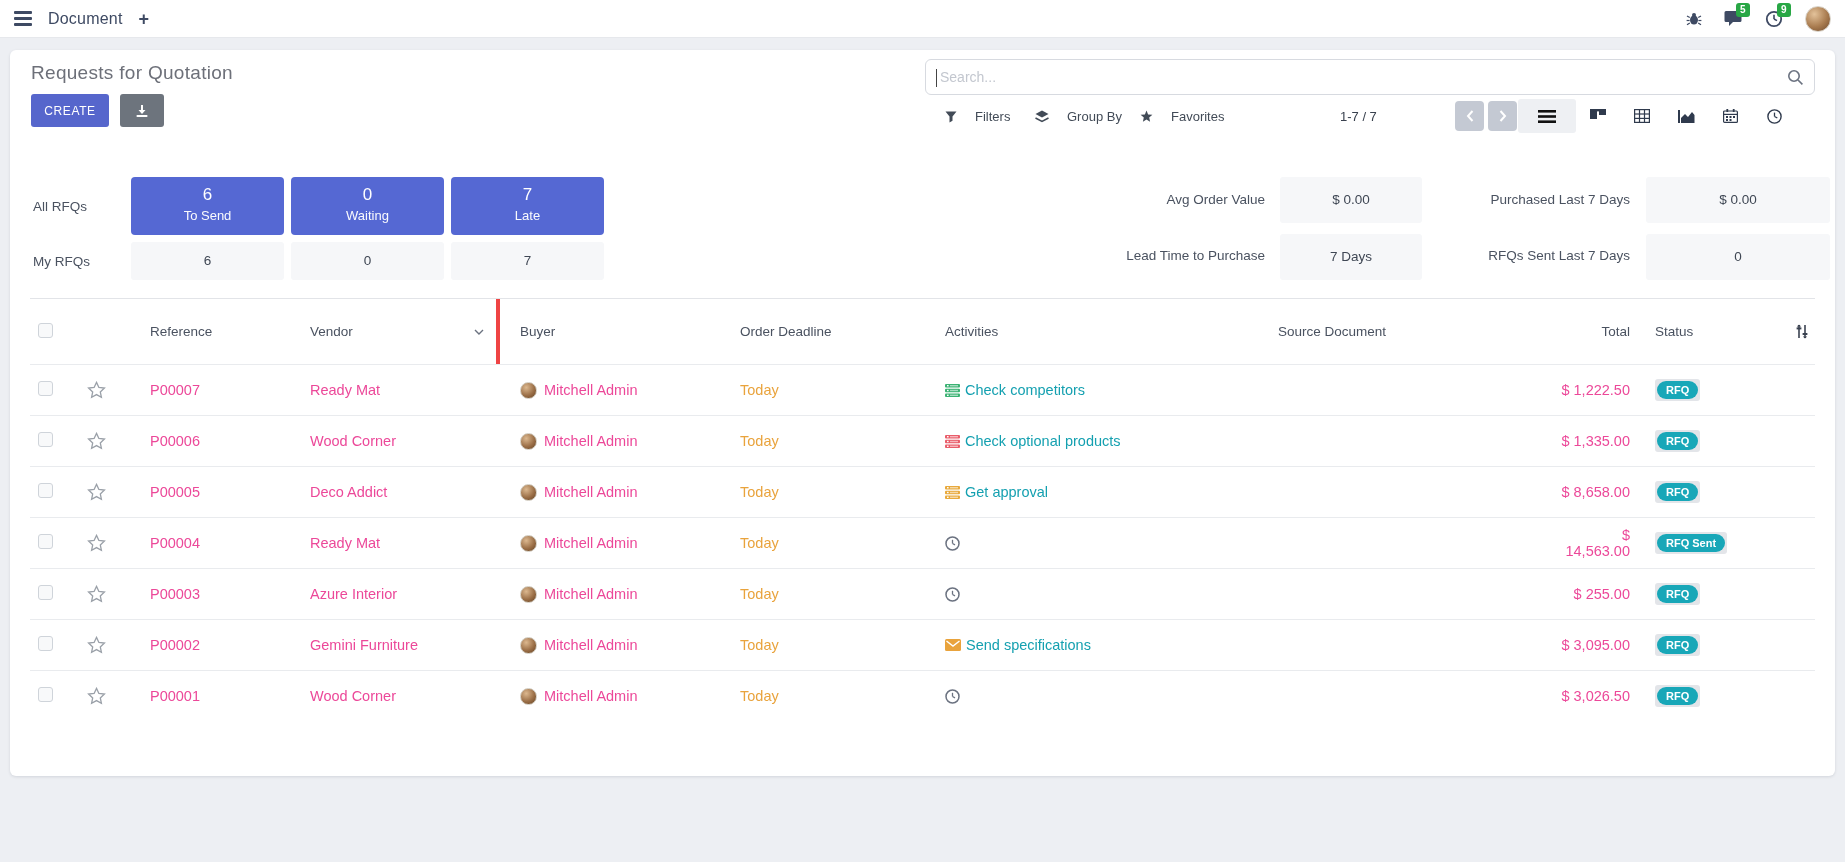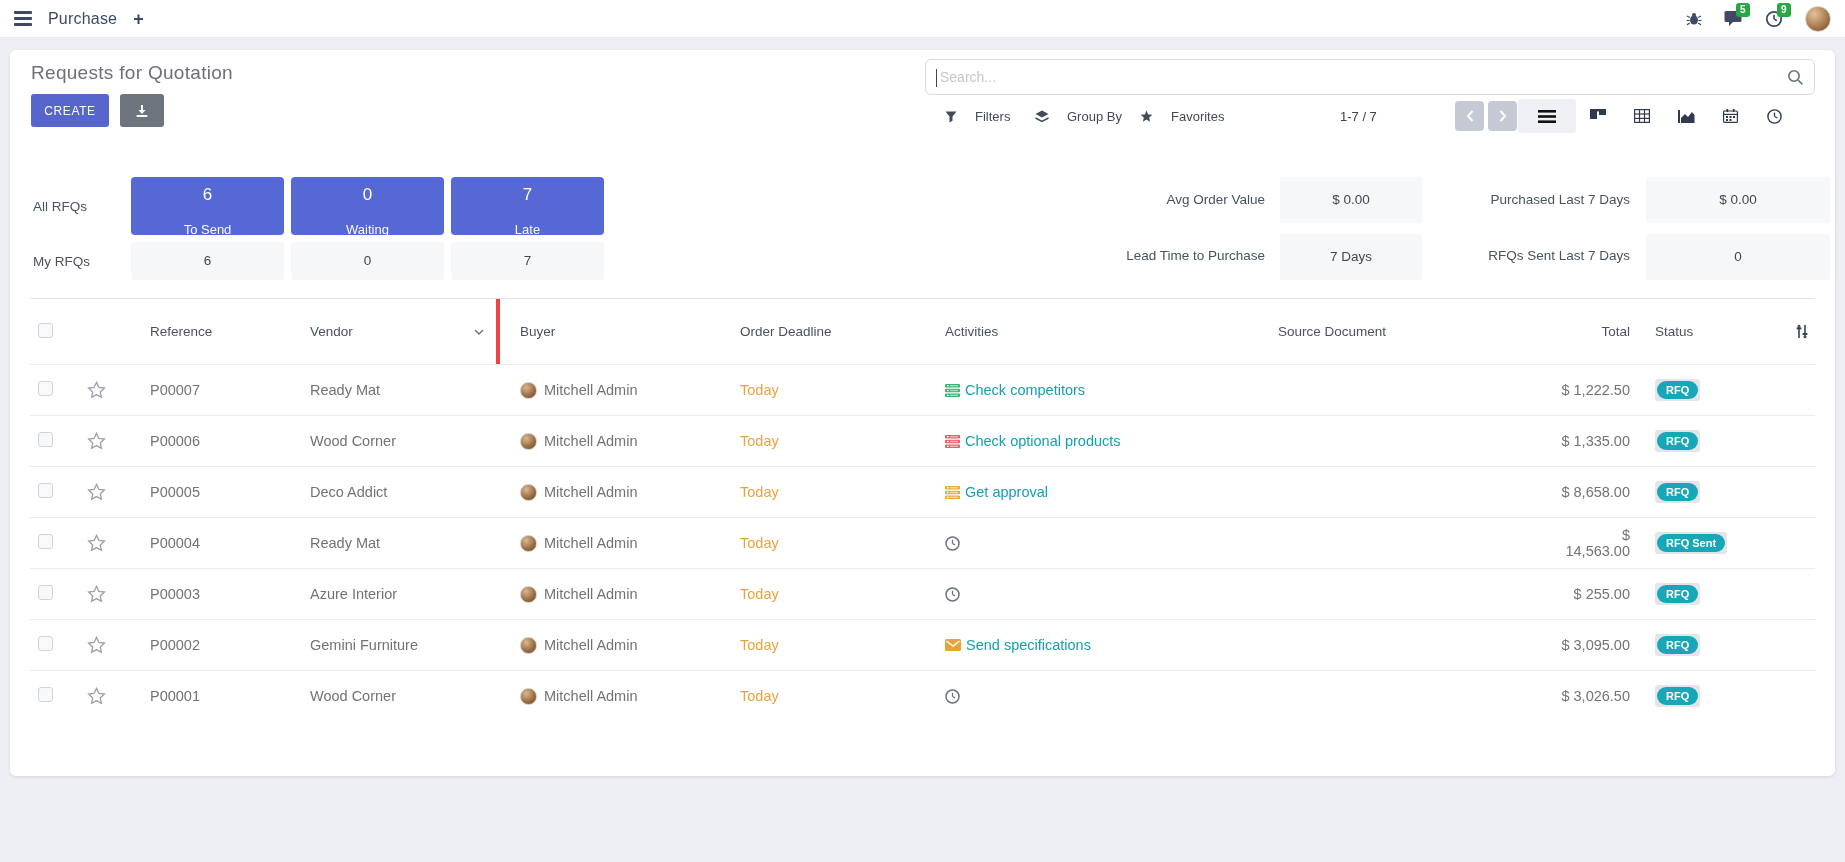--- a/index.html
+++ b/index.html
@@ -52,40 +52,40 @@
                border-radius:4px; color:#fff; font-size:14px; font-weight:700; cursor:pointer; }
   .views { position:absolute; top:49px; left:1508px; display:flex; align-items:center; }
   .view-slot { width:44px; height:34px; display:flex; align-items:center; justify-content:center; cursor:pointer; }
   .view-slot.active { width:58px; background:#eef0f3; border-radius:3px; }
 
   
   .dash-label { position:absolute; font-size:13.5px; color:#4a5260; }
   .tile { position:absolute; top:127px; width:153px; height:58px; background:#5568d3; border-radius:4px;
           color:#fff; text-align:center; cursor:pointer; padding-top:8px; }
   .tile .num { font-size:17px; line-height:20px; }
-  .tile .lbl { font-size:13px; margin-top:17px; opacity:.97; }
+  .tile .lbl { font-size:13px; margin-top:3px; opacity:.97; }
   .mybox { position:absolute; top:192px; width:153px; height:38px; background:#f6f7f9; border-radius:3px;
            text-align:center; line-height:38px; font-size:13.5px; color:#3f4754; cursor:pointer; }
   .kpi-label { position:absolute; width:250px; text-align:right; font-size:13.5px; color:#4a5260; }
   .kpi-box { position:absolute; background:#f6f7f9; border-radius:3px; text-align:center;
              font-size:13.5px; color:#3f4754; }
 
   
   .table-zone { position:absolute; top:248px; left:0; right:0; padding:0 20px; }
   .grid { display:grid; grid-template-columns:40px 55px 160px 215px 225px 180px 330px 320px 90px 150px 40px;
           align-items:center; }
   .thead { height:66px; border-top:1px solid #e2e4e8; font-size:13.5px; color:#4a5260; }
   .trow { height:51px; border-top:1px solid #e9ebee; font-size:14.5px; }
   .tfoot { height:45px; border-top:1px solid #e4e6ea; font-size:14px; font-weight:700; color:#3a4250; }
   .pl25 { padding-left:25px; } .pl20 { padding-left:20px; } .pl15 { padding-left:15px; }
   .pl40 { padding-left:40px; } .pl43 { padding-left:43px; }
   .tr { text-align:right; padding-right:15px; }
   .h-vendor { position:relative; display:flex; align-items:center; height:100%; border-right:4px solid #ef4444; }
   .h-vendor .chev { margin-left:auto; margin-right:12px; }
-  .link { color:#737373; text-decoration:none; cursor:pointer; }
+  .link { color:#ec4899; text-decoration:none; cursor:pointer; }
   .today { color:#e9a33c; }
   .act { display:flex; align-items:center; gap:5px; }
   .act-label { color:#14a0b0; text-decoration:none; cursor:pointer; }
   .checkbox { display:inline-block; width:15px; height:15px; border:1px solid #cfd4da; border-radius:3px;
               background:#f8f9fa; cursor:pointer; }
   .cell-check { padding-left:8px; }
   .buyer { display:flex; gap:7px; }
   .avatar-sm { width:17px; height:17px; border-radius:50%; flex:0 0 17px;
                background:radial-gradient(circle at 35% 30%, #dcb88f, #9c7048 55%, #64401f 100%);
                border:1px solid #cfc9bd; }
@@ -98,21 +98,21 @@
 </head>
 <body>
 
 <div class="navbar">
   <div class="nav-left">
     <div class="hamburger">
         <span></span>
         <span></span>
         <span></span>
       </div>
-    <div class="app-name">Purchase</div>
+    <div class="app-name">Document</div>
     <div class="nav-plus">+</div>
   </div>
   <div class="nav-right">
     <span class="nav-ico">
       <svg width="16" height="16" viewBox="0 0 16 16">
           <ellipse cx="8" cy="9" rx="4" ry="4.6" fill="#3e4a63"></ellipse>
           <circle cx="8" cy="4" r="2" fill="#3e4a63"></circle>
           <g stroke="#3e4a63" stroke-width="1.2">
             <line x1="3.8" y1="6.5" x2="1" y2="5"></line>
             <line x1="3.6" y1="9.5" x2="0.6" y2="9.5"></line>

